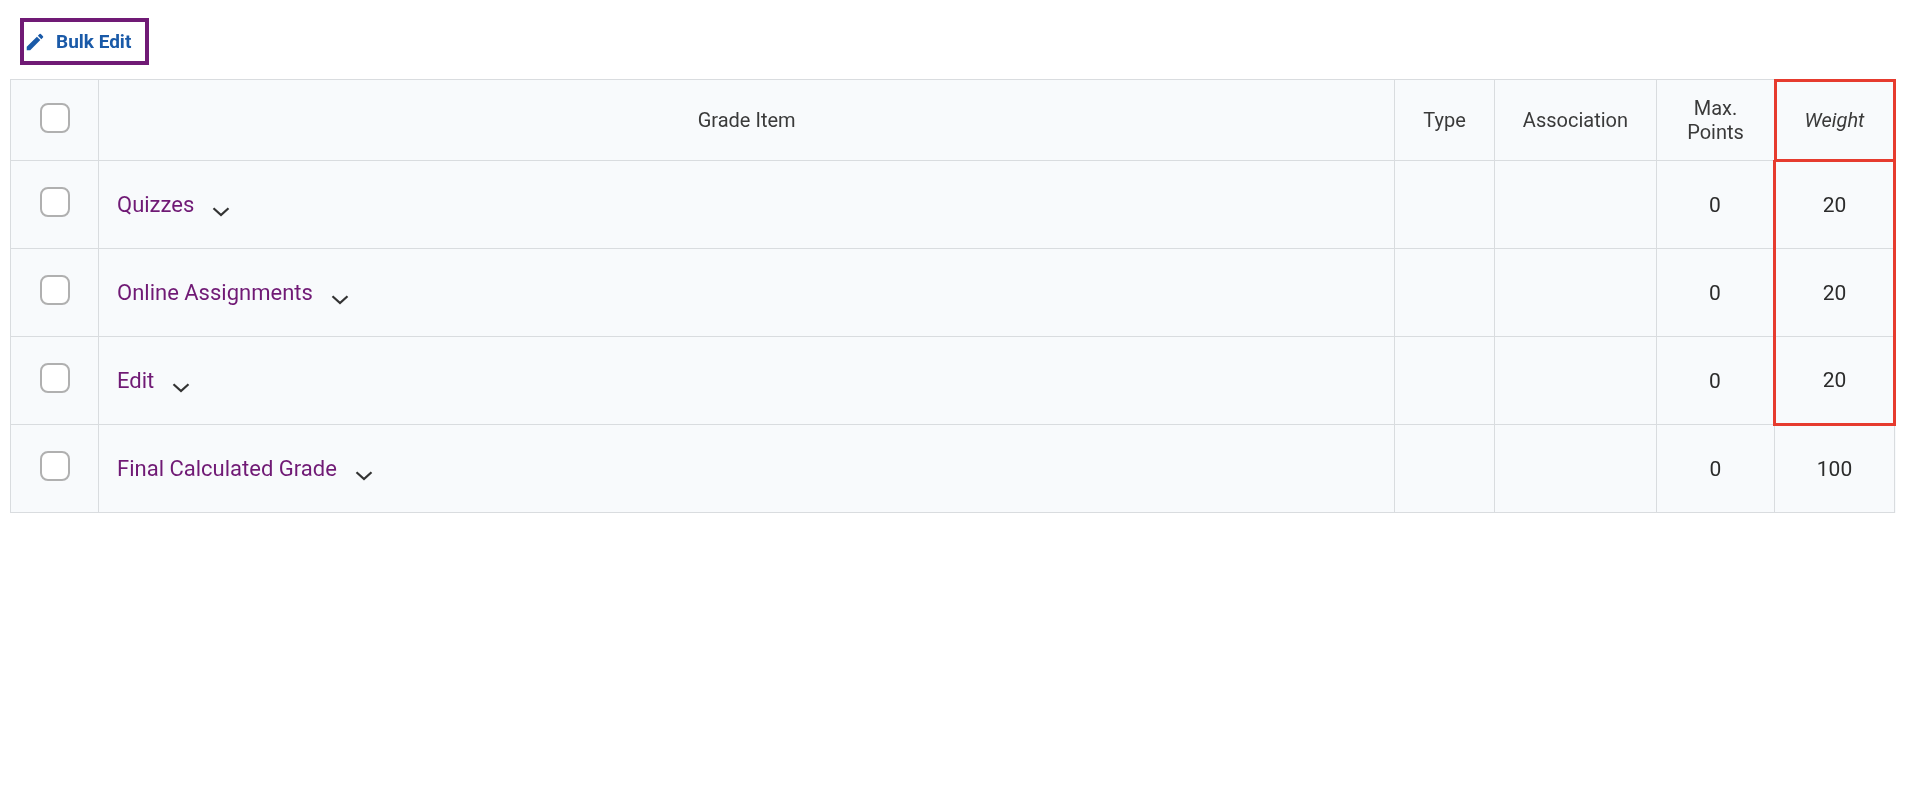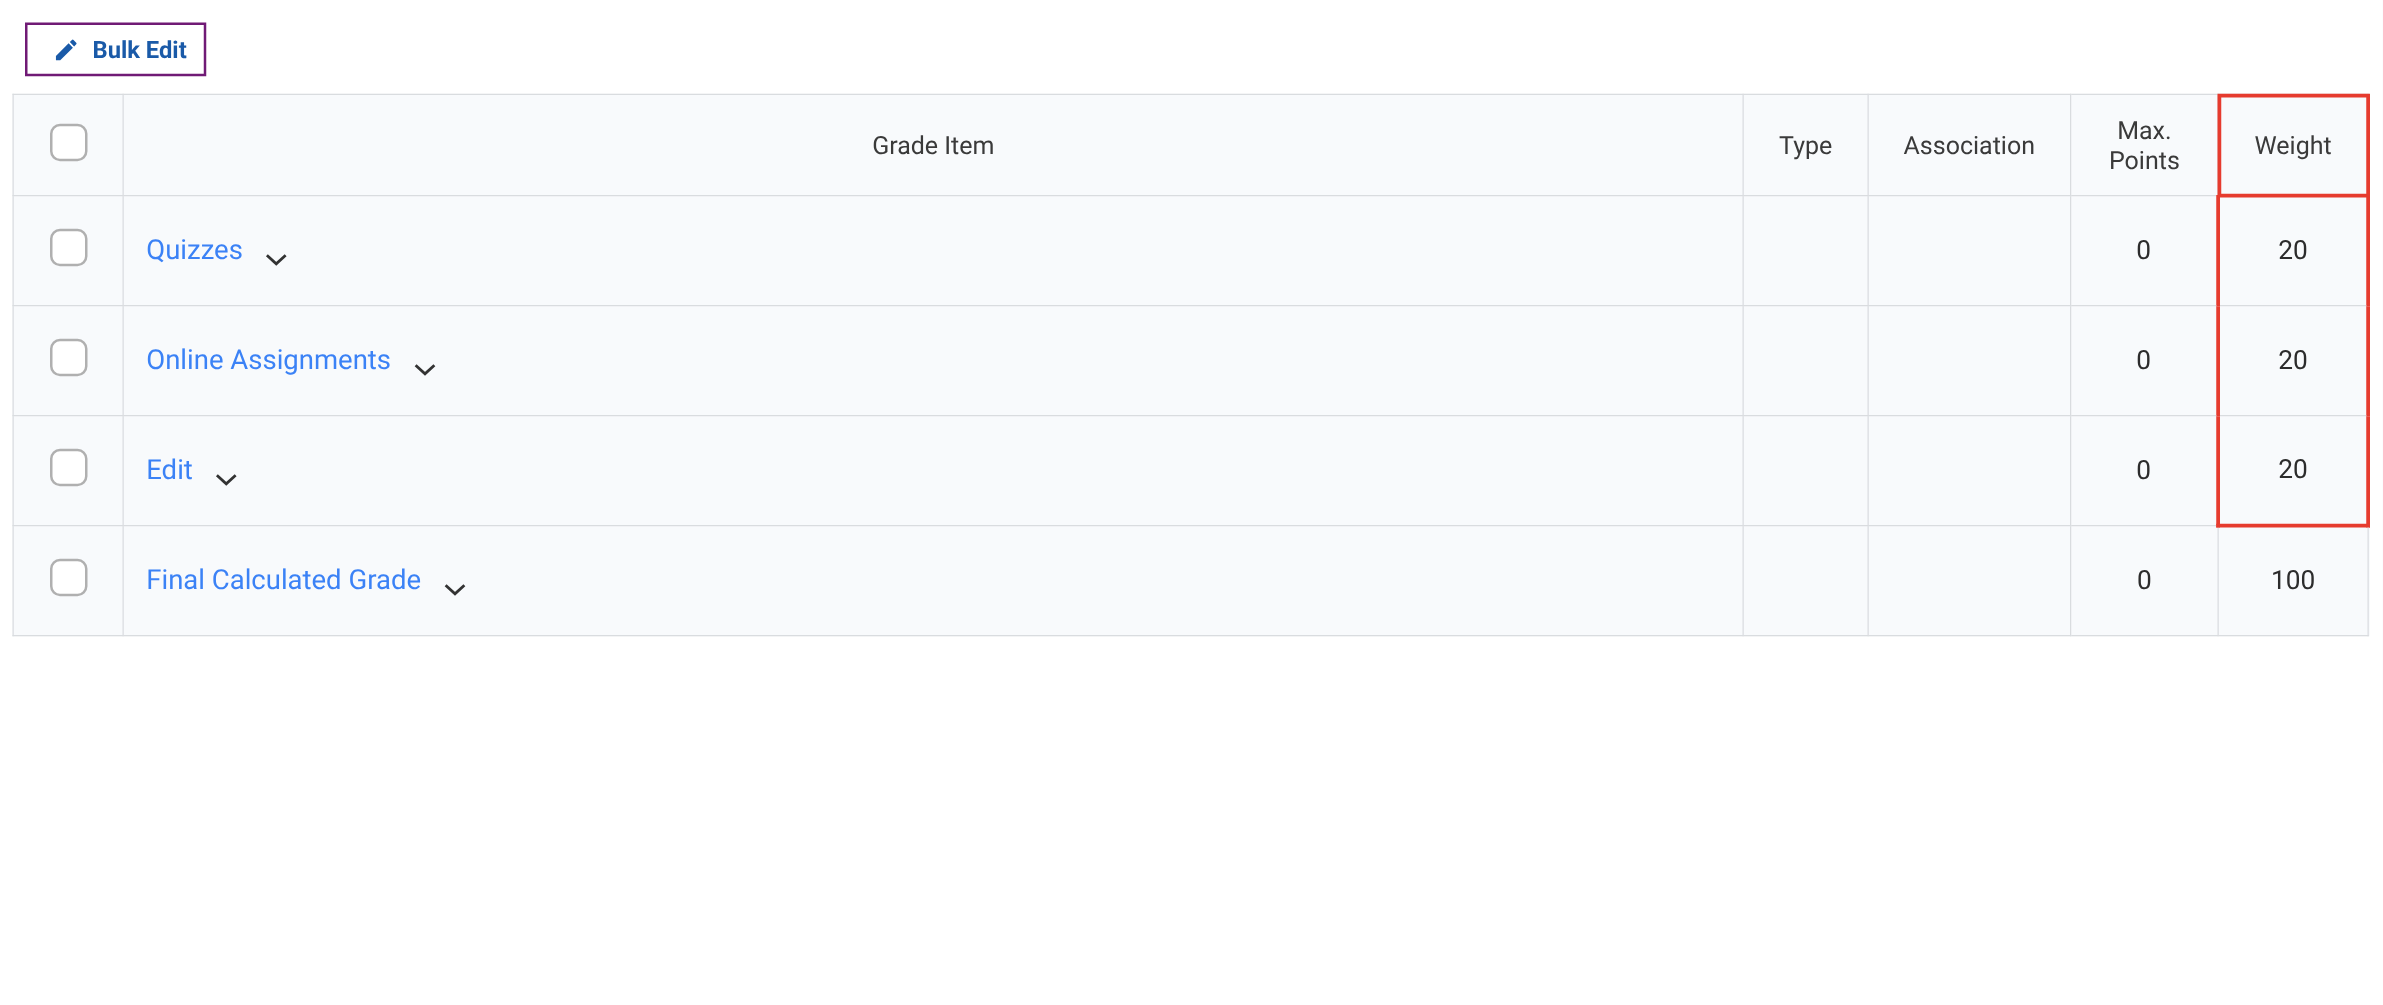--- a/index.html
+++ b/index.html
@@ -12,22 +12,22 @@
       font-family: -apple-system, BlinkMacSystemFont, "Segoe UI", Roboto, "Helvetica Neue", Arial, sans-serif;
       font-size: 20px;
       color: #333;
       background: #fff;
       padding: 18px 10px 10px 10px;
     }
 
     .bulk-edit-wrap {
       display: inline-flex;
       align-items: center;
-      padding: 8px 14px 8px 20px;
-      border: 2px solid #701a75;
+      padding: 8px 14px 8px 0;
+      border: 4px solid #701a75;
       margin-bottom: 14px;
       margin-left: 10px;
     }
 
     .bulk-edit-btn {
       display: inline-flex;
       align-items: center;
       gap: 10px;
       color: #1a5aa8;
       font-weight: 700;
@@ -90,41 +90,42 @@
       cursor: pointer;
     }
 
     .item-link {
       display: inline-flex;
       align-items: center;
       gap: 18px;
     }
 
     .item-link a {
-      color: #3b82f6;
+      color: #701a75;
       text-decoration: none;
       font-size: 22px;
       cursor: pointer;
     }
 
     .chevron {
       width: 18px;
       height: 12px;
       cursor: pointer;
     }
     .chevron svg {
       width: 100%;
       height: 100%;
       fill: #333;
     }
 
     
     .weight-highlight-th {
       outline: 3px solid #e63b2e;
       outline-offset: -2px;
+      font-style: italic;
     }
     .weight-highlight-td {
       border-left: 3px solid #e63b2e !important;
       border-right: 3px solid #e63b2e !important;
     }
     .weight-highlight-bottom {
       border-bottom: 3px solid #e63b2e !important;
     }
   </style>
 </head>

